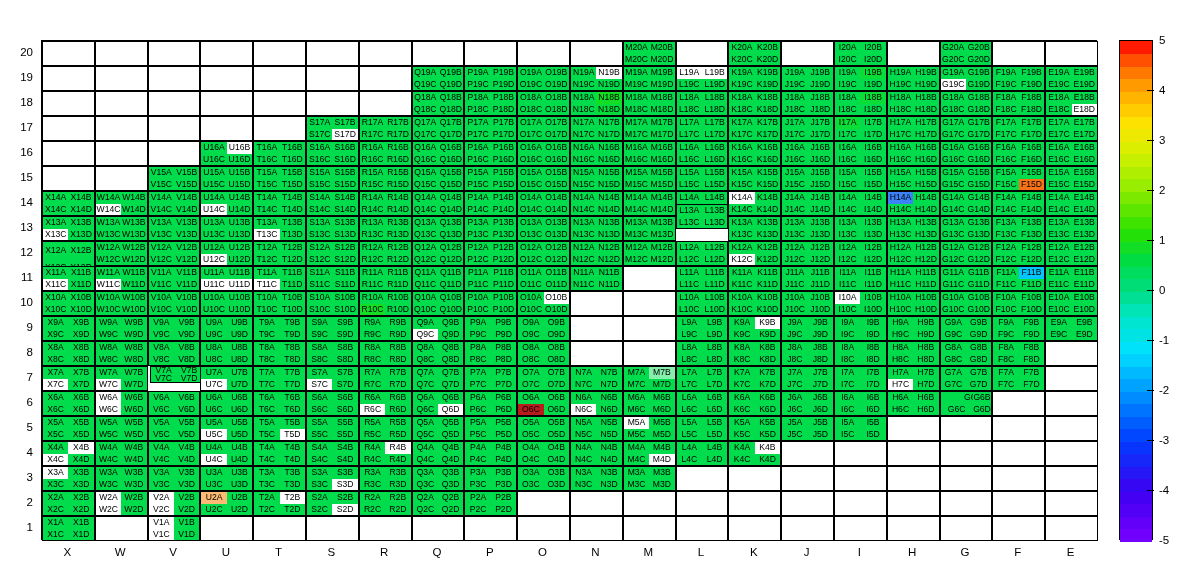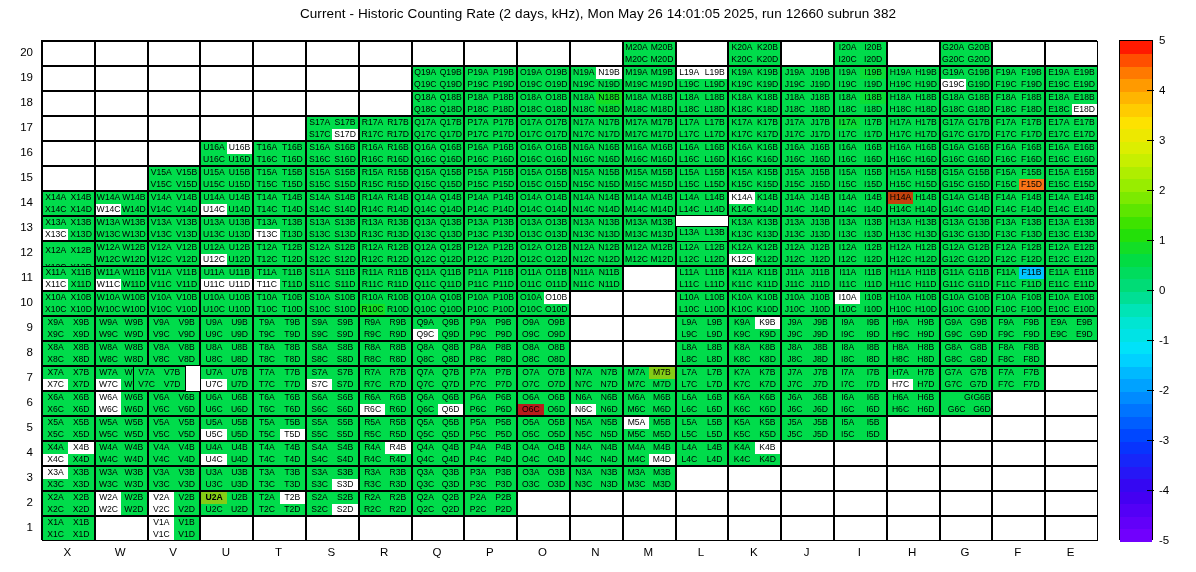--- a/index.html
+++ b/index.html
@@ -33,21 +33,20 @@
   #cbarticks{position:absolute;left:1153px;top:40px;width:40px;height:500px;}
   #cbarticks .ct{position:absolute;left:6px;font-size:11.5px;color:#000;
                  transform:translateY(-50%);}
   #cbarticks .tk{position:absolute;left:-6px;width:7px;height:1px;background:#000;}
 </style>
 </head>
 <body>
 
 <div id="root">
 
-  <div id="title">Current - Historic Counting Rate (2 days, kHz), Mon May 26 14:01:05 2025, run 12660 subrun 382</div>
 
   <div id="plot">
     <div class="cellgrid" id="cellgrid">
         <div class="cell empty" style="left: 0px; top: 0px; width: 52.8px; height: 25px;"></div>
         <div class="cell empty" style="left: 52.8px; top: 0px; width: 52.8px; height: 25px;"></div>
         <div class="cell empty" style="left: 105.6px; top: 0px; width: 52.8px; height: 25px;"></div>
         <div class="cell empty" style="left: 158.4px; top: 0px; width: 52.8px; height: 25px;"></div>
         <div class="cell empty" style="left: 211.2px; top: 0px; width: 52.8px; height: 25px;"></div>
         <div class="cell empty" style="left: 264px; top: 0px; width: 52.8px; height: 25px;"></div>
         <div class="cell empty" style="left: 316.8px; top: 0px; width: 52.8px; height: 25px;"></div>
@@ -654,21 +653,21 @@
           <div class="sub" style="background: rgb(0, 220, 75);">J14C</div>
           <div class="sub" style="background: rgb(0, 220, 75);">J14D</div>
         </div>
         <div class="cell" style="left: 792px; top: 150px; width: 52.8px; height: 25px;">
           <div class="sub" style="background: rgb(0, 220, 75);">I14A</div>
           <div class="sub" style="background: rgb(0, 220, 75);">I14B</div>
           <div class="sub" style="background: rgb(0, 220, 75);">I14C</div>
           <div class="sub" style="background: rgb(0, 220, 75);">I14D</div>
         </div>
         <div class="cell" style="left: 844.8px; top: 150px; width: 52.8px; height: 25px;">
-          <div class="sub" style="background: #c2410c;">H14A</div>
+          <div class="sub" style="background: #3b82f6;">H14A</div>
           <div class="sub" style="background: rgb(0, 220, 75);">H14B</div>
           <div class="sub" style="background: rgb(0, 220, 75);">H14C</div>
           <div class="sub" style="background: rgb(0, 220, 75);">H14D</div>
         </div>
         <div class="cell" style="left: 897.6px; top: 150px; width: 52.8px; height: 25px;">
           <div class="sub" style="background: rgb(0, 220, 75);">G14A</div>
           <div class="sub" style="background: rgb(0, 220, 75);">G14B</div>
           <div class="sub" style="background: rgb(0, 220, 75);">G14C</div>
           <div class="sub" style="background: rgb(0, 220, 75);">G14D</div>
         </div>
@@ -749,21 +748,21 @@
           <div class="sub" style="background: rgb(0, 220, 75);">N13B</div>
           <div class="sub" style="background: rgb(0, 220, 75);">N13C</div>
           <div class="sub" style="background: rgb(0, 220, 75);">N13D</div>
         </div>
         <div class="cell" style="left: 580.8px; top: 175px; width: 52.8px; height: 25px;">
           <div class="sub" style="background: rgb(0, 220, 75);">M13A</div>
           <div class="sub" style="background: rgb(0, 220, 75);">M13B</div>
           <div class="sub" style="background: rgb(0, 220, 75);">M13C</div>
           <div class="sub" style="background: rgb(0, 220, 75);">M13D</div>
         </div>
-        <div class="cell" style="left: 633.6px; top: 185px; width: 52.8px; height: 25px;">
+        <div class="cell" style="left: 633.6px; top: 163px; width: 52.8px; height: 25px;">
           <div class="sub" style="background: rgb(0, 220, 75);">L13A</div>
           <div class="sub" style="background: rgb(0, 220, 75);">L13B</div>
           <div class="sub" style="background: rgb(0, 220, 75);">L13C</div>
           <div class="sub" style="background: rgb(0, 220, 75);">L13D</div>
         </div>
         <div class="cell" style="left: 686.4px; top: 175px; width: 52.8px; height: 25px;">
           <div class="sub" style="background: rgb(0, 220, 75);">K13A</div>
           <div class="sub" style="background: rgb(0, 220, 75);">K13B</div>
           <div class="sub" style="background: rgb(0, 220, 75);">K13C</div>
           <div class="sub" style="background: rgb(0, 220, 75);">K13D</div>
@@ -1369,21 +1368,21 @@
           <div class="sub" style="background: rgb(0, 220, 75);">X7B</div>
           <div class="sub" style="background: rgb(255, 255, 255);">X7C</div>
           <div class="sub" style="background: rgb(0, 220, 75);">X7D</div>
         </div>
         <div class="cell" style="left: 52.8px; top: 325px; width: 52.8px; height: 25px;">
           <div class="sub" style="background: rgb(0, 220, 75);">W7A</div>
           <div class="sub" style="background: rgb(0, 220, 75);">W7B</div>
           <div class="sub" style="background: rgb(255, 255, 255);">W7C</div>
           <div class="sub" style="background: rgb(0, 220, 75);">W7D</div>
         </div>
-        <div class="cell" style="left: 91px; top: 325px; width: 52.8px; height: 25px;">
+        <div class="cell" style="left: 108px; top: 325px; width: 52.8px; height: 17px;">
           <div class="sub" style="background: rgb(0, 220, 75);">V7A</div>
           <div class="sub" style="background: rgb(0, 220, 75);">V7B</div>
           <div class="sub" style="background: rgb(0, 220, 75);">V7C</div>
           <div class="sub" style="background: rgb(0, 220, 75);">V7D</div>
         </div>
         <div class="cell" style="left: 158.4px; top: 325px; width: 52.8px; height: 25px;">
           <div class="sub" style="background: rgb(0, 220, 75);">U7A</div>
           <div class="sub" style="background: rgb(0, 220, 75);">U7B</div>
           <div class="sub" style="background: rgb(255, 255, 255);">U7C</div>
           <div class="sub" style="background: rgb(0, 220, 75);">U7D</div>
@@ -1425,21 +1424,21 @@
           <div class="sub" style="background: rgb(0, 220, 75);">O7D</div>
         </div>
         <div class="cell" style="left: 528px; top: 325px; width: 52.8px; height: 25px;">
           <div class="sub" style="background: rgb(0, 220, 75);">N7A</div>
           <div class="sub" style="background: rgb(0, 220, 75);">N7B</div>
           <div class="sub" style="background: rgb(0, 220, 75);">N7C</div>
           <div class="sub" style="background: rgb(0, 220, 75);">N7D</div>
         </div>
         <div class="cell" style="left: 580.8px; top: 325px; width: 52.8px; height: 25px;">
           <div class="sub" style="background: rgb(0, 220, 75);">M7A</div>
-          <div class="sub" style="background: #84cc16;">M7B</div>
+          <div class="sub" style="background: #86efac;">M7B</div>
           <div class="sub" style="background: rgb(0, 220, 75);">M7C</div>
           <div class="sub" style="background: rgb(0, 220, 75);">M7D</div>
         </div>
         <div class="cell" style="left: 633.6px; top: 325px; width: 52.8px; height: 25px;">
           <div class="sub" style="background: rgb(0, 220, 75);">L7A</div>
           <div class="sub" style="background: rgb(0, 220, 75);">L7B</div>
           <div class="sub" style="background: rgb(0, 220, 75);">L7C</div>
           <div class="sub" style="background: rgb(0, 220, 75);">L7D</div>
         </div>
         <div class="cell" style="left: 686.4px; top: 325px; width: 52.8px; height: 25px;">
@@ -1871,21 +1870,21 @@
           <div class="sub" style="background: rgb(255, 255, 255);">W2C</div>
           <div class="sub" style="background: rgb(0, 220, 75);">W2D</div>
         </div>
         <div class="cell" style="left: 105.6px; top: 450px; width: 52.8px; height: 25px;">
           <div class="sub" style="background: rgb(255, 255, 255);">V2A</div>
           <div class="sub" style="background: rgb(0, 220, 75);">V2B</div>
           <div class="sub" style="background: rgb(255, 255, 255);">V2C</div>
           <div class="sub" style="background: rgb(0, 220, 75);">V2D</div>
         </div>
         <div class="cell" style="left: 158.4px; top: 450px; width: 52.8px; height: 25px;">
-          <div class="sub" style="background: #84cc16; font-weight: bold;">U2A</div>
+          <div class="sub" style="background: #fdba74;">U2A</div>
           <div class="sub" style="background: rgb(0, 220, 75);">U2B</div>
           <div class="sub" style="background: rgb(0, 220, 75);">U2C</div>
           <div class="sub" style="background: rgb(0, 220, 75);">U2D</div>
         </div>
         <div class="cell" style="left: 211.2px; top: 450px; width: 52.8px; height: 25px;">
           <div class="sub" style="background: rgb(0, 220, 75);">T2A</div>
           <div class="sub" style="background: rgb(255, 255, 255);">T2B</div>
           <div class="sub" style="background: rgb(0, 220, 75);">T2C</div>
           <div class="sub" style="background: rgb(0, 220, 75);">T2D</div>
         </div>

